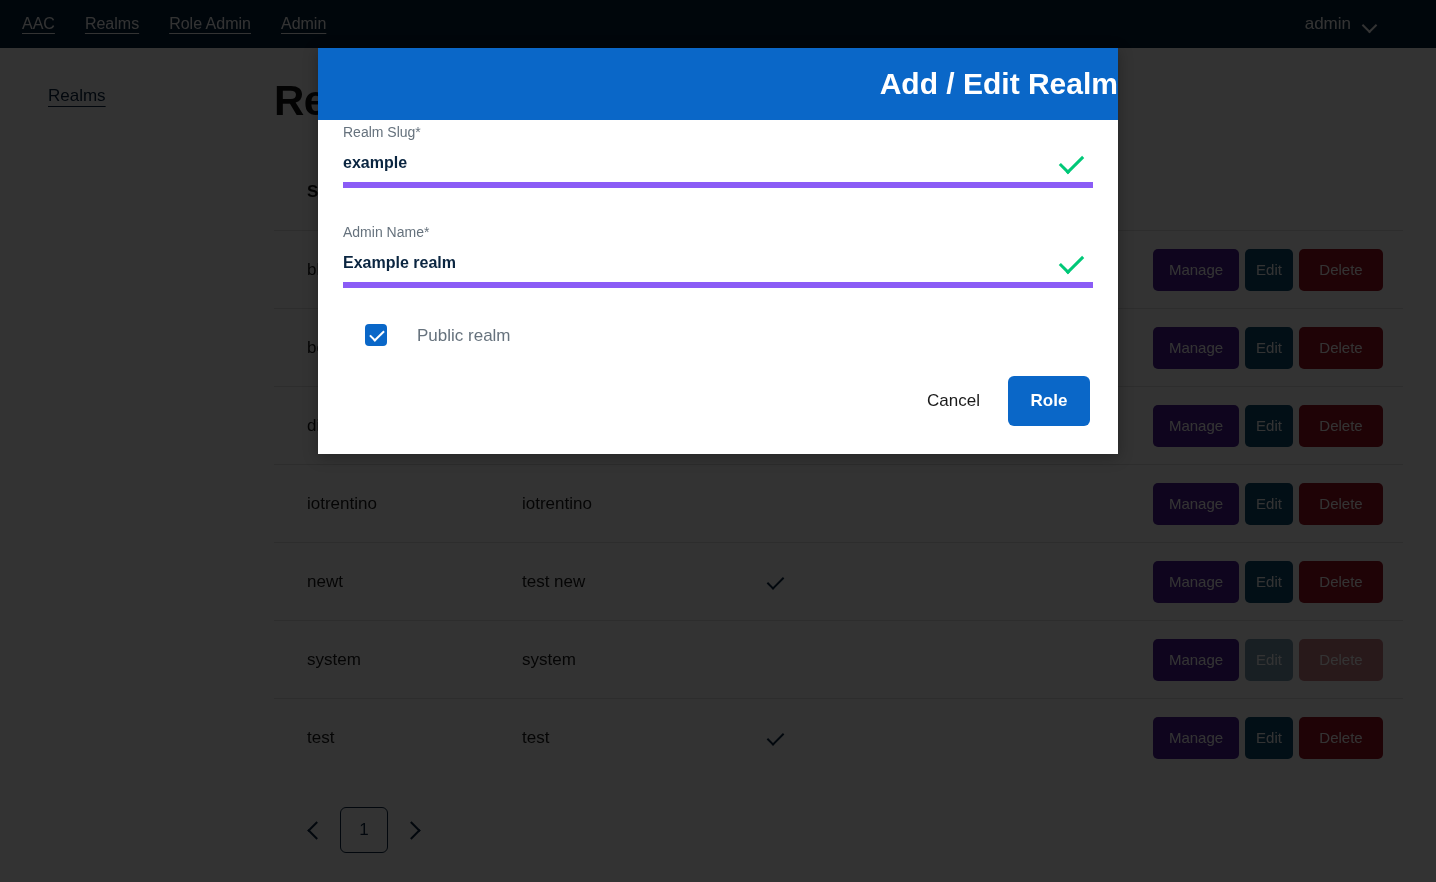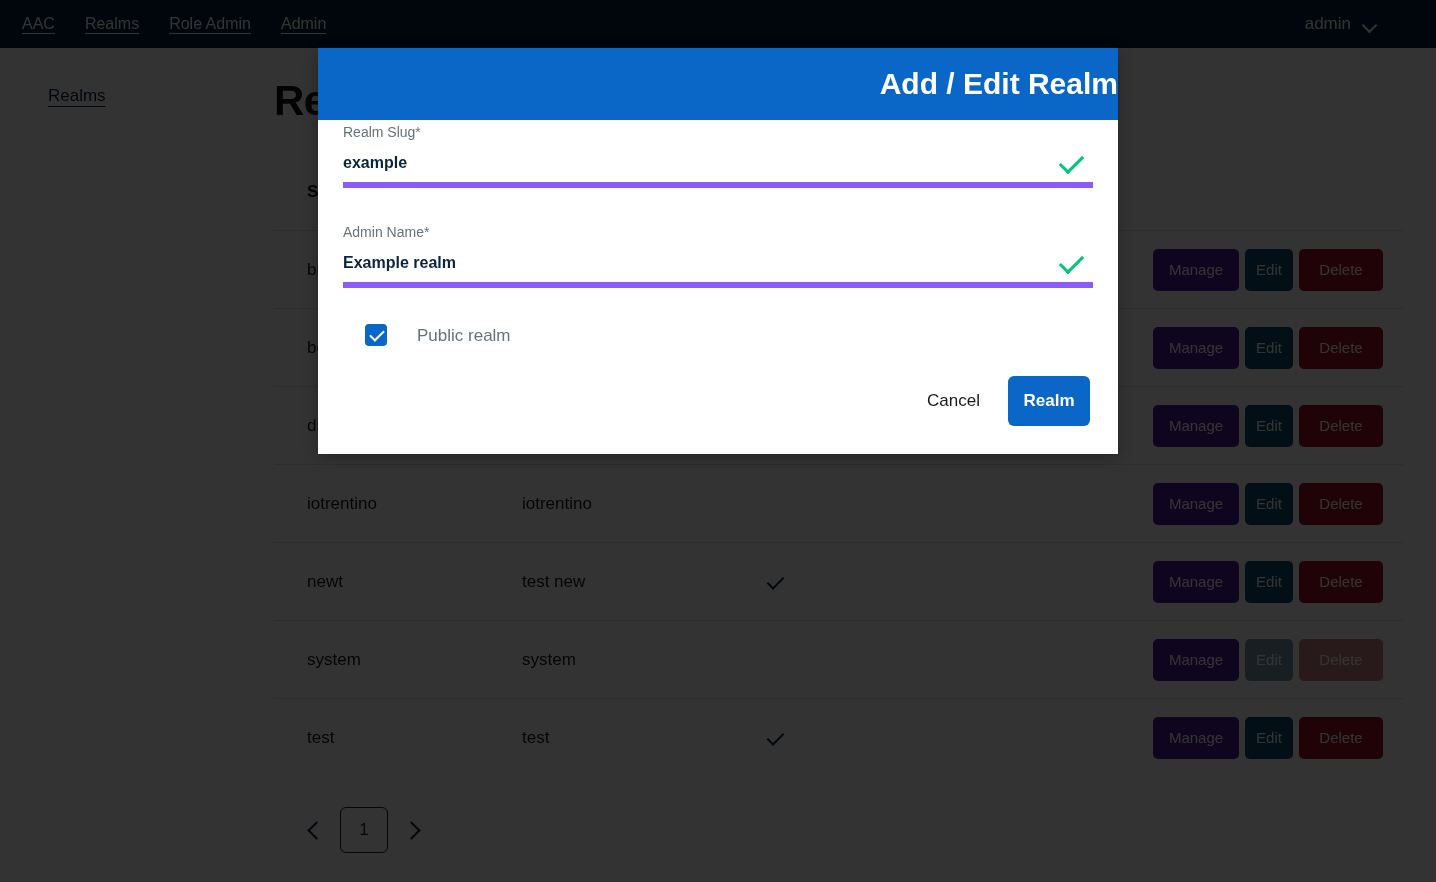--- a/index.html
+++ b/index.html
@@ -505,15 +505,15 @@
     </div>
 
     <div class="checkbox-row">
       <div class="checkbox"></div>
       <div class="checkbox-label">Public realm</div>
     </div>
   </div>
 
   <div class="modal-footer">
     <button class="cancel-btn">Cancel</button>
-    <button class="save-btn">Realm</button>
+    <button class="save-btn">Role</button>
   </div>
 </div>
 
 </body></html>

